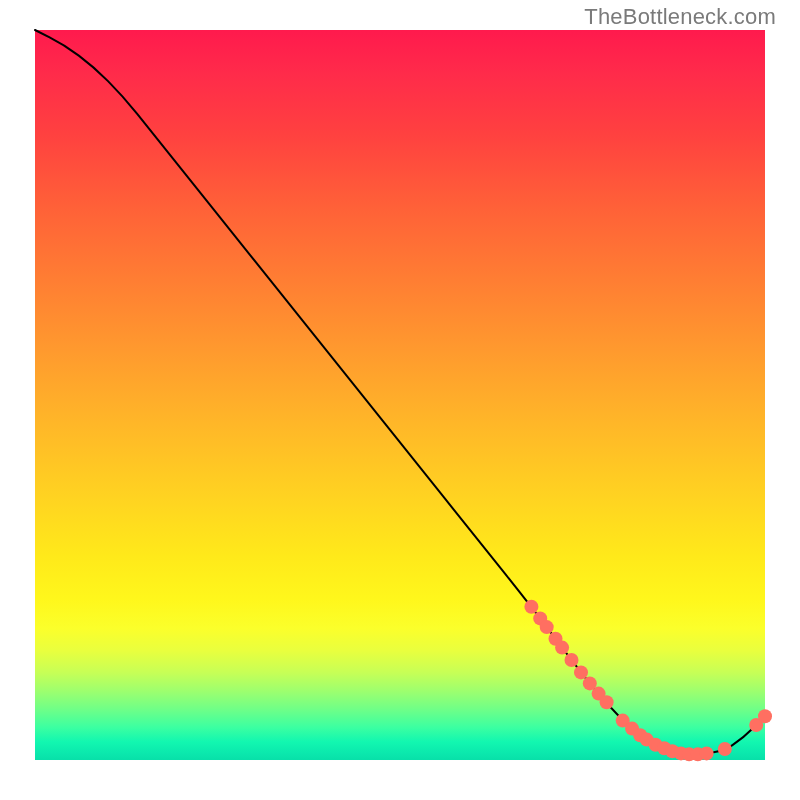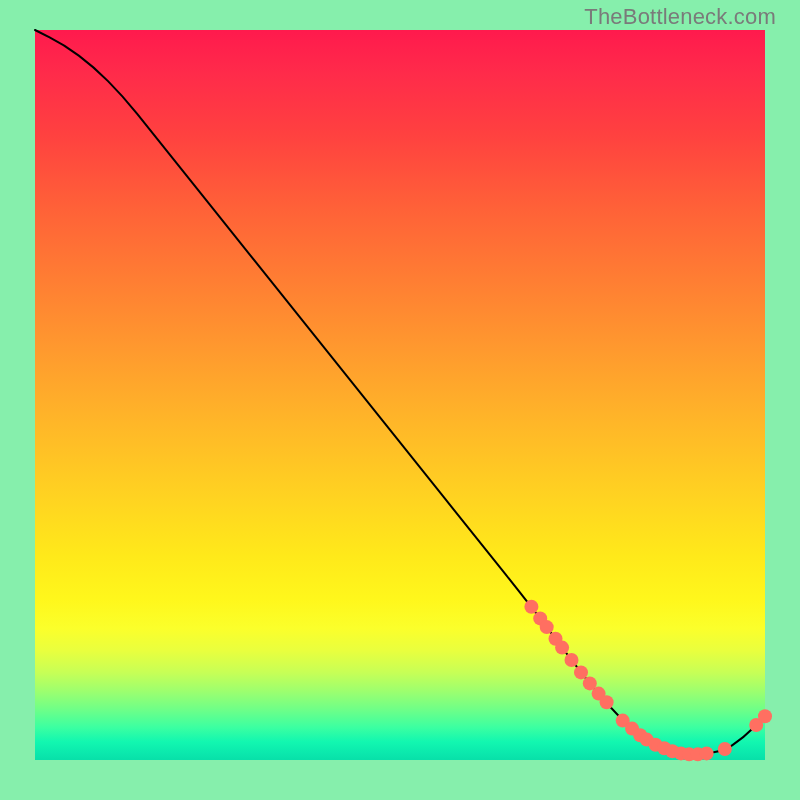--- a/index.html
+++ b/index.html
@@ -8,21 +8,21 @@
     width: 800px;
     height: 800px;
     background: #000;
     overflow: hidden;
     font-family: Arial, Helvetica, sans-serif;
   }
   .stage {
     position: relative;
     width: 800px;
     height: 800px;
-    background: #86efac;
+    background: #ffffff;
     text-align: center;
   }
   .plot {
     position: absolute;
     left: 35px;
     top: 30px;
     width: 730px;
     height: 730px;
     
   }

